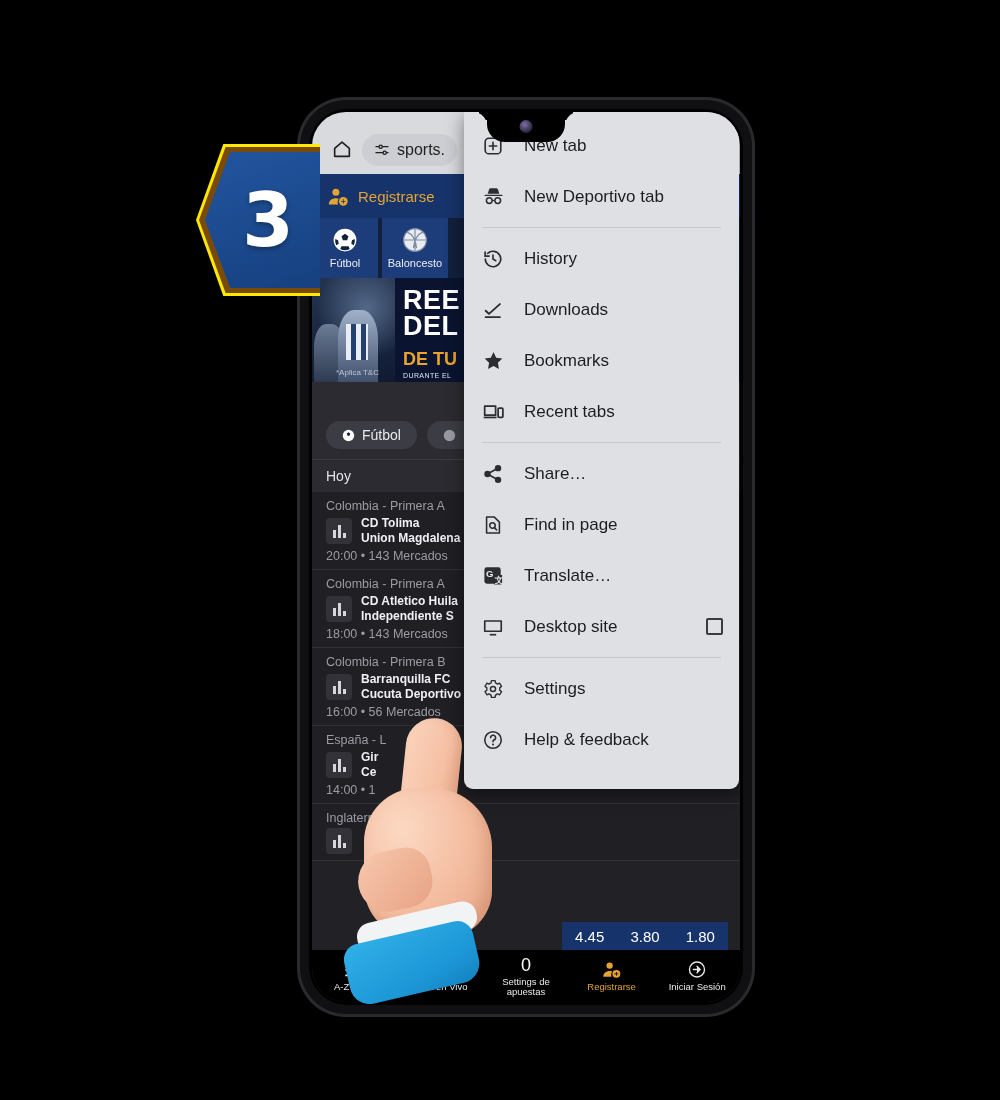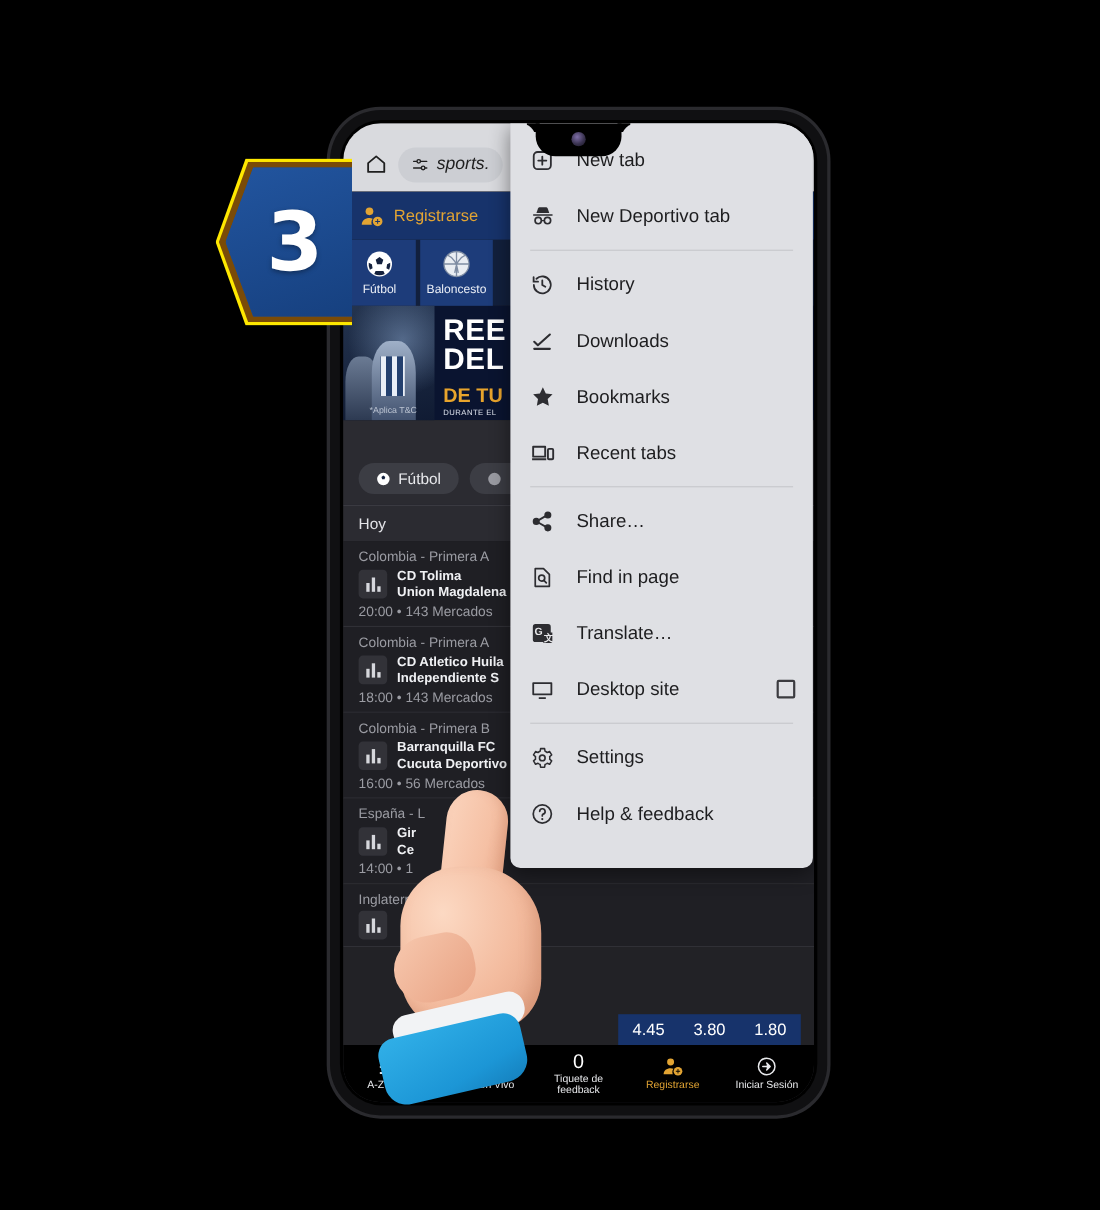--- a/index.html
+++ b/index.html
@@ -79,21 +79,21 @@
     display:flex; align-items:flex-end; gap:0;
     padding:0 10px 8px 10px;
     z-index:20;
   }
   .tb-btn { display:flex; align-items:center; justify-content:center; width:40px; height:34px; flex:none; }
   #url-pill {
     height:32px; background:#ccced3; border-radius:16px;
     display:flex; align-items:center; gap:7px; padding:0 12px;
     flex:none; max-width:132px; overflow:hidden;
   }
-  #url-text { font-size:16px; color:#1f1f1f; white-space:nowrap;font-style:italic; }
+  #url-text { font-size:16px; color:#1f1f1f; white-space:nowrap; }
   svg { display:block; }
 
   
   #page { position:absolute; left:0; top:62px; right:0; bottom:0; background:#222226; overflow:hidden; }
   #reg-bar {
     height:44px; background:#17336b; display:flex; align-items:center; gap:9px; padding-left:16px;
   }
   #reg-bar .lbl { color:#e2a433; font-size:15px; }
   #sports-row { display:flex; gap:4px; background:#12203d; }
   .sport-cell {
@@ -592,21 +592,21 @@
           <div class="bn">
             <span>
               <svg width="22" height="18" viewBox="0 0 24 20" fill="none" stroke="#e8e9ec" stroke-width="1.7" stroke-linejoin="round">
                 <path d="M3 3.5h18v11H9l-6 4z"></path>
               </svg>
             </span>
             <span class="lbl">Chat en Vivo</span>
           </div>
           <div class="bn">
             <span class="count">0</span>
-            <span class="lbl">Tiquete de feedback</span>
+            <span class="lbl">Settings de apuestas</span>
           </div>
           <div class="bn accent">
             <span>
               <svg width="22" height="19" viewBox="0 0 24 24" fill="#e2a433">
                 <circle cx="9" cy="7" r="4"></circle>
                 <path d="M1 21c0-4.4 3.6-7 8-7 1.2 0 2.3.2 3.3.6A6.5 6.5 0 0 0 11 18.5c0 .9.2 1.7.5 2.5H1z"></path>
                 <circle cx="17.5" cy="17.5" r="5"></circle>
                 <path d="M17 15h1v5h-1zM15 17h5v1h-5z" fill="#000"></path>
               </svg>
             </span>

